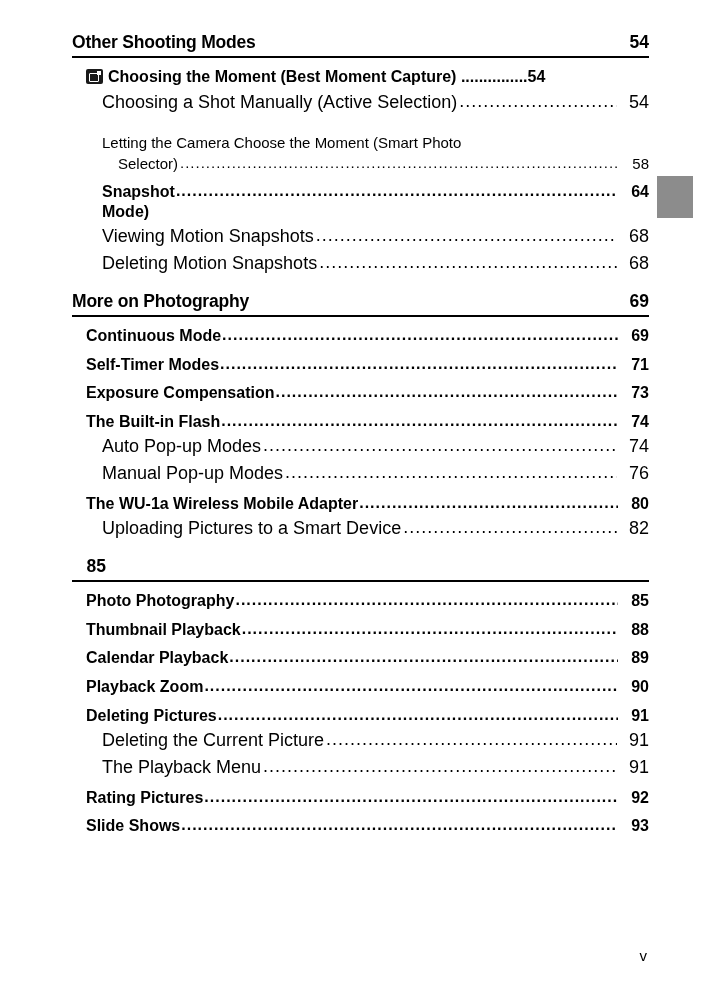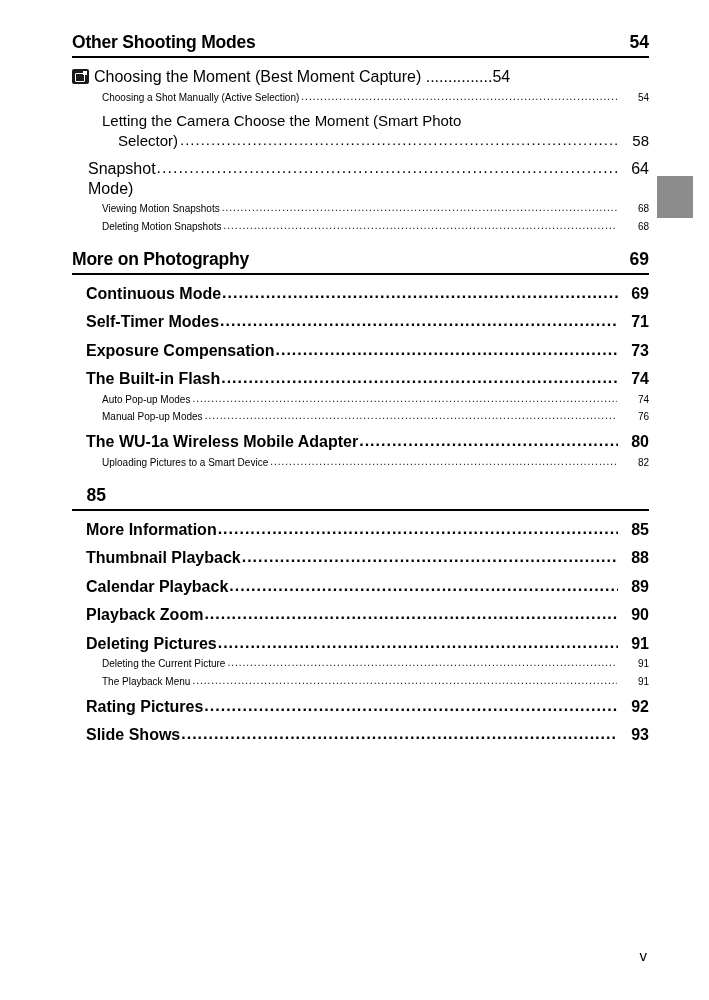--- a/index.html
+++ b/index.html
@@ -86,42 +86,43 @@
   .entry1 .pg {
     min-width: 30px;
     text-align: right;
   }
 
   
   .entry2 {
     display: flex;
     align-items: flex-end;
     font-weight: normal;
-    font-size: 10px;
+    font-size: 18px;
     margin: 5px 0 0 30px;
     line-height: 1.22;
   }
   .entry2 .label { white-space: nowrap; }
   .entry2 .dots {
     flex: 1 1 auto;
     overflow: hidden;
     white-space: nowrap;
     margin: 0 2px;
     letter-spacing: 1px;
     position: relative;
     top: -1px;
   }
   .entry2 .pg {
     min-width: 30px;
     text-align: right;
   }
 
   
   .twoline {
-    font-weight: normal;
+    margin-left: 14px;
+    font-weight: bold;
     font-size: 16px;
     line-height: 1.22;
     margin-top: 9px;
   }
   .twoline .line1 { display: block; }
   .twoline .line2 {
     display: flex;
     align-items: baseline;
     margin-left: 16px;
     margin-top: 2px;
@@ -135,21 +136,21 @@
     position: relative;
     top: -1px;
   }
   .twoline .line2 .pg { min-width: 30px; text-align: right; }
 
   .twoline2 {
     margin-left: 30px;
     font-weight: normal;
     font-size: 15px;
     line-height: 1.22;
-    margin-top: 8px;
+    margin-top: 21px;
   }
   .twoline2 .line1 { display: block; }
   .twoline2 .line2 {
     display: flex;
     align-items: baseline;
     margin-left: 16px;
     margin-top: 2px;
   }
   .twoline2 .line2 .dots {
     flex: 1 1 auto;
@@ -314,21 +315,21 @@
       <span class="label">Uploading Pictures to a Smart Device</span>
       <span class="dots">......................................................................................................................................................</span>
       <span class="pg">82</span>
     </div>
 
     <div class="chapter">
       <span class="chapter-page">85</span>
     </div>
 
     <div class="entry1">
-      <span class="label">More Information</span>
+      <span class="label">Photo Photography</span>
       <span class="dots">......................................................................................................................................................</span>
       <span class="pg">85</span>
     </div>
 
     <div class="entry1">
       <span class="label">Thumbnail Playback</span>
       <span class="dots">......................................................................................................................................................</span>
       <span class="pg">88</span>
     </div>
 

